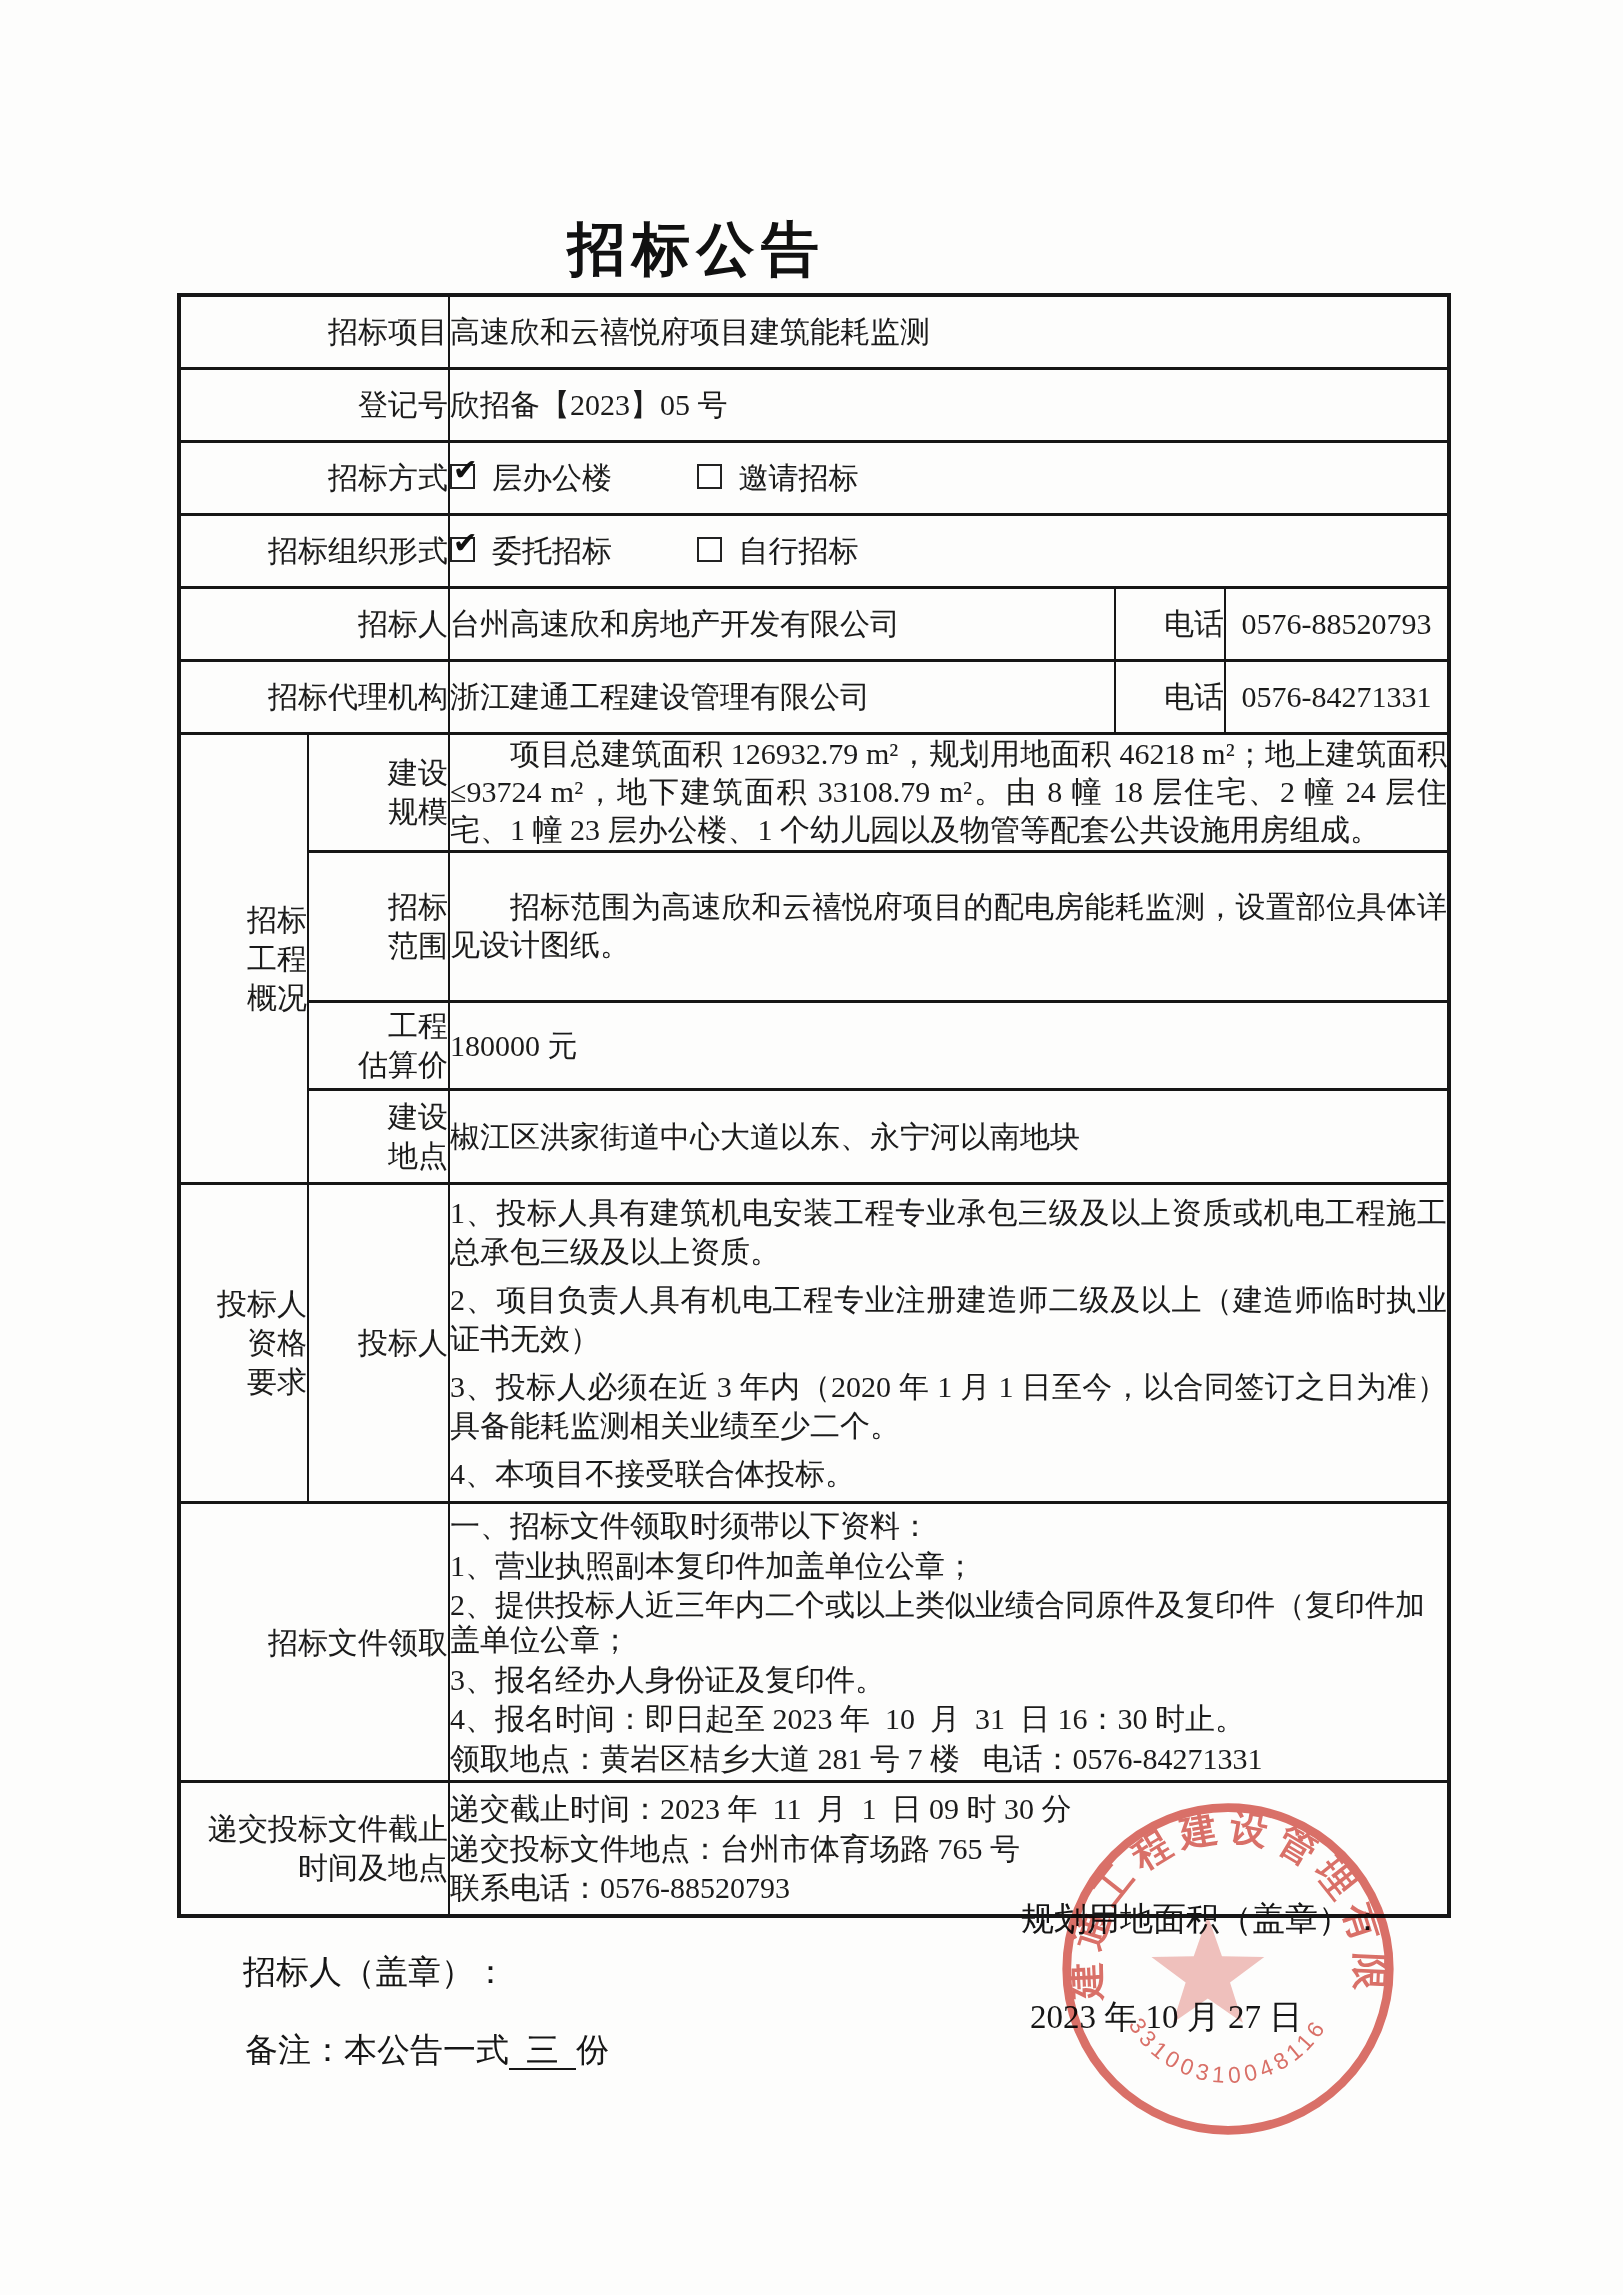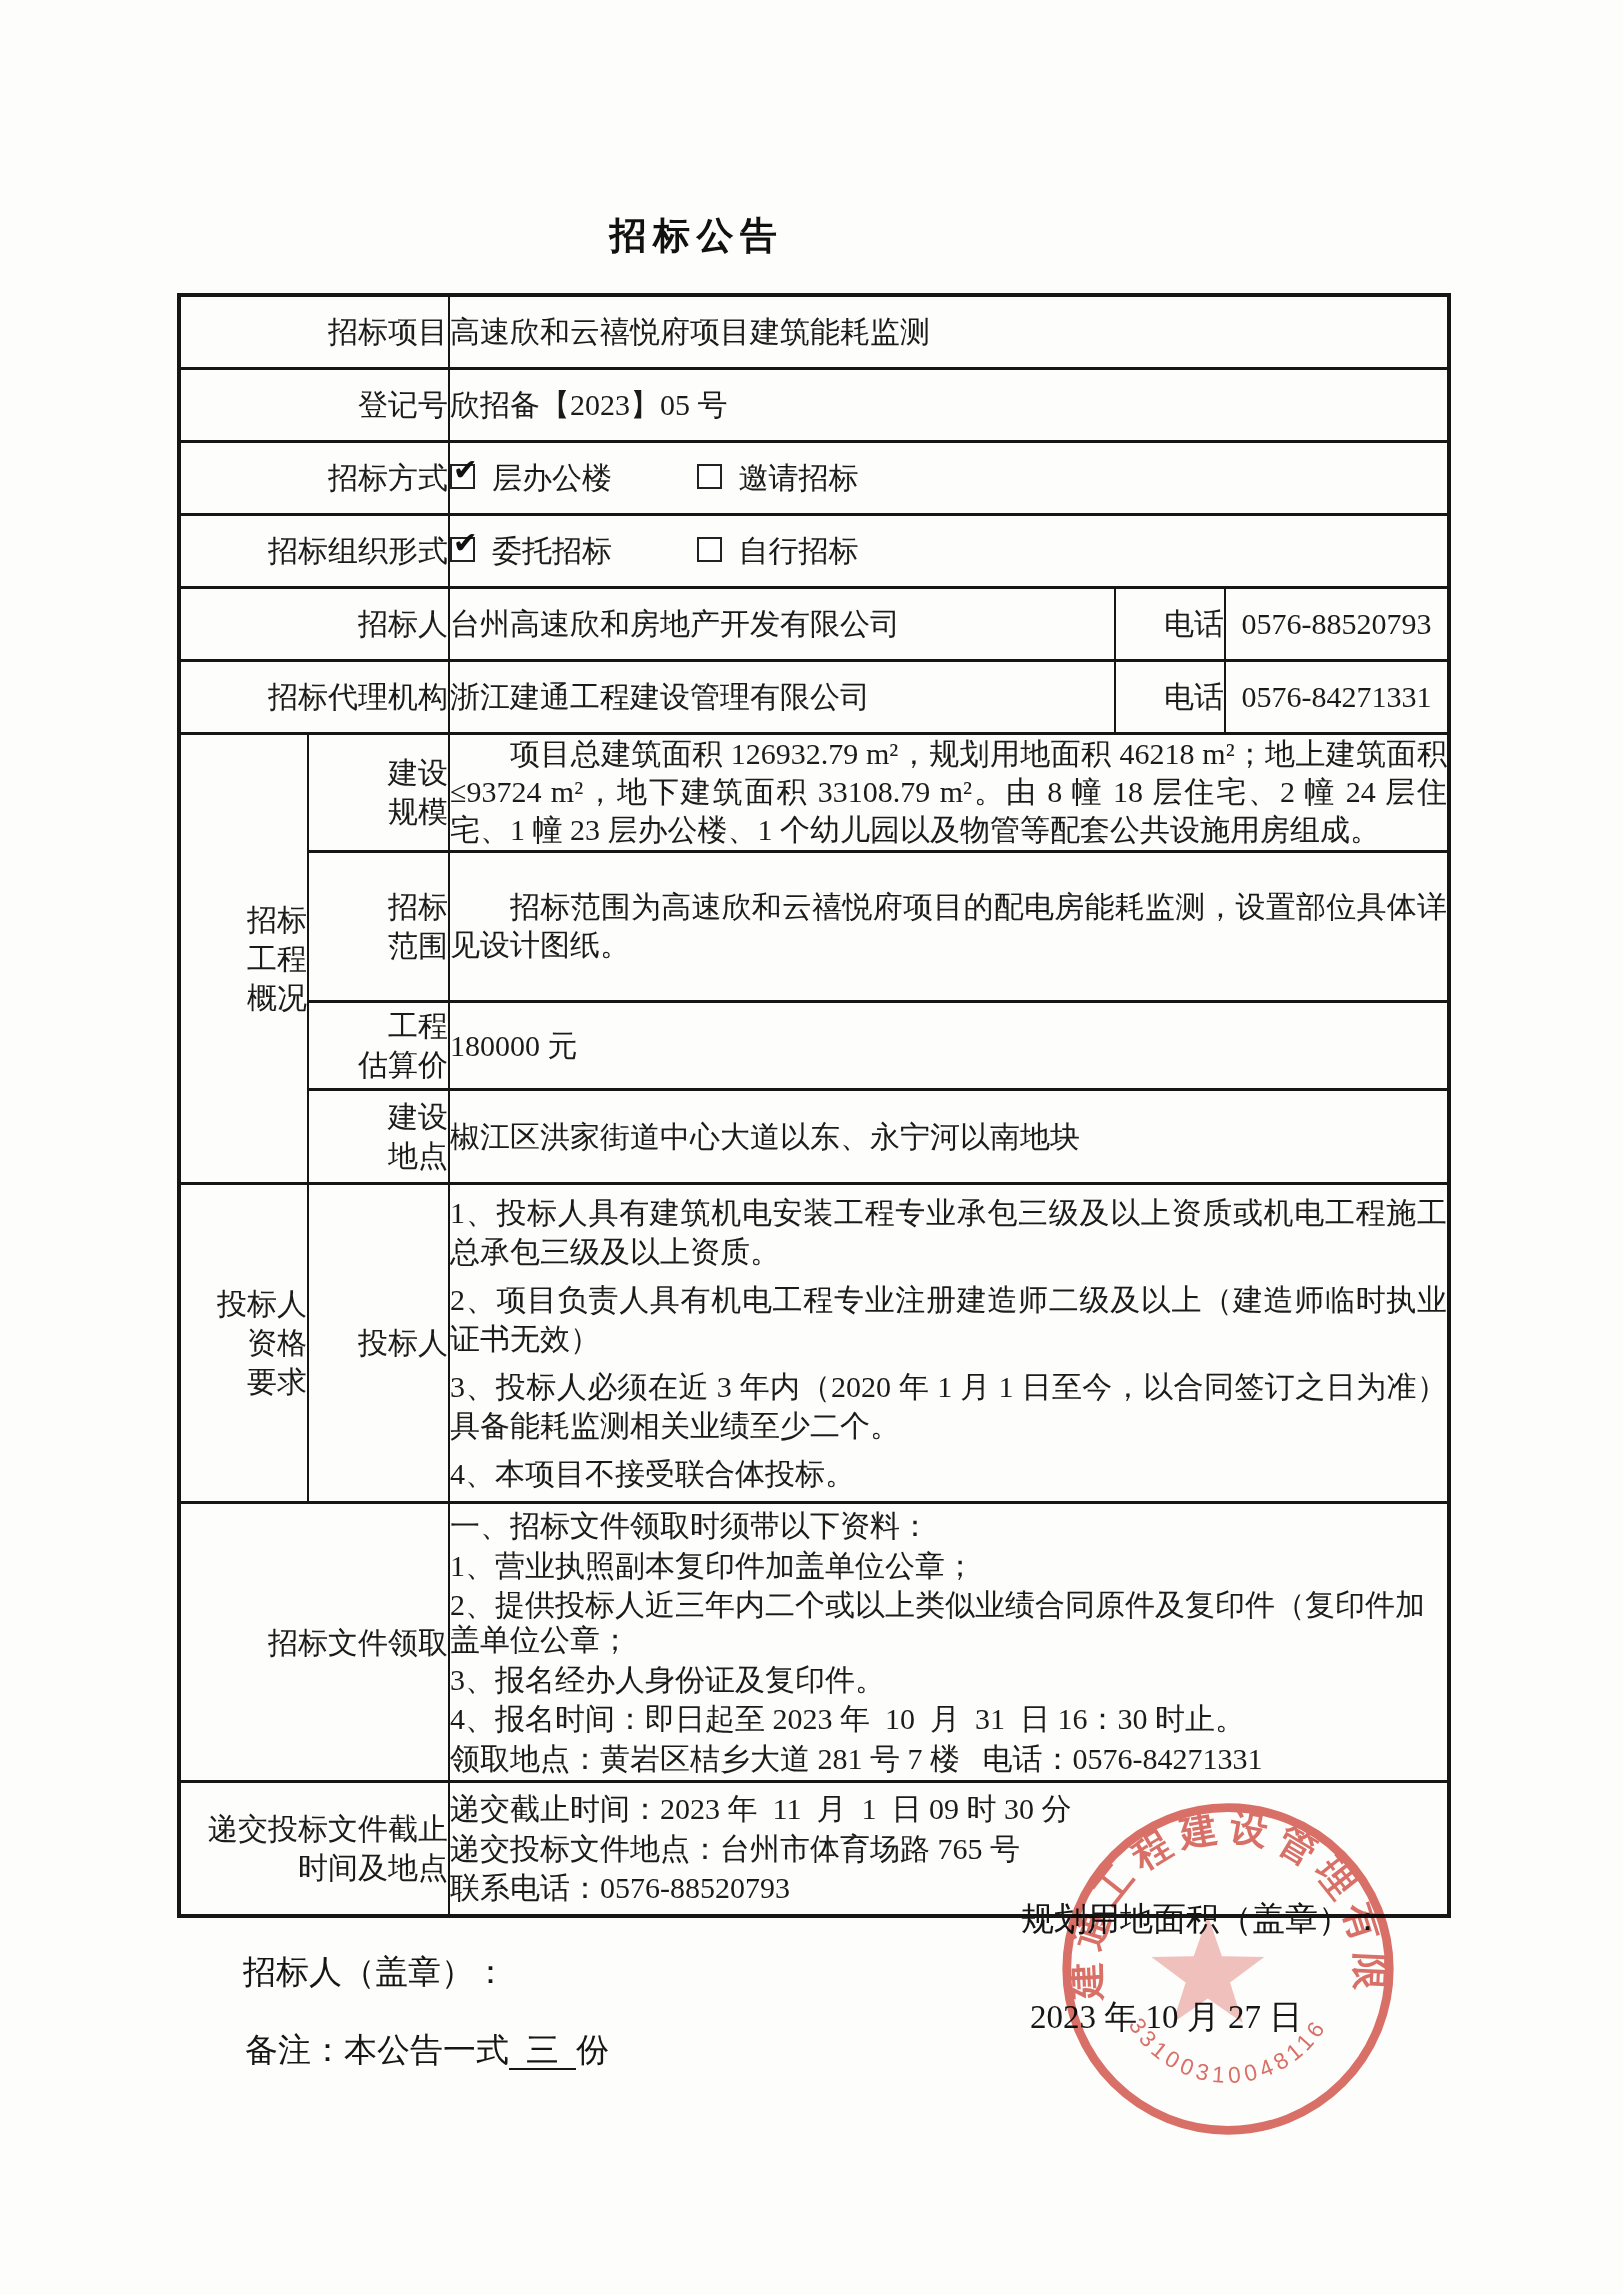--- a/index.html
+++ b/index.html
@@ -8,21 +8,21 @@
     background:#fdfdfc;
     font-family:"Liberation Serif", serif;
     color:#1b1b1b;
     position:relative;
     -webkit-font-smoothing:antialiased;
   }
   .page-title{
     position:absolute;top:211px;left:0;width:1393px;
     text-align:center;
     font-family:Liberation Serif, serif;
-    font-size:37px;font-weight:900;letter-spacing:6.5px;
+    font-size:58px;font-weight:900;letter-spacing:6.5px;
     color:#111;
   }
   table.doc{
     position:absolute;left:177px;top:293px;
     width:1270px;
     border-collapse:collapse;
     table-layout:fixed;
     border:4.6px solid #161616;
   }
   table.doc td{

